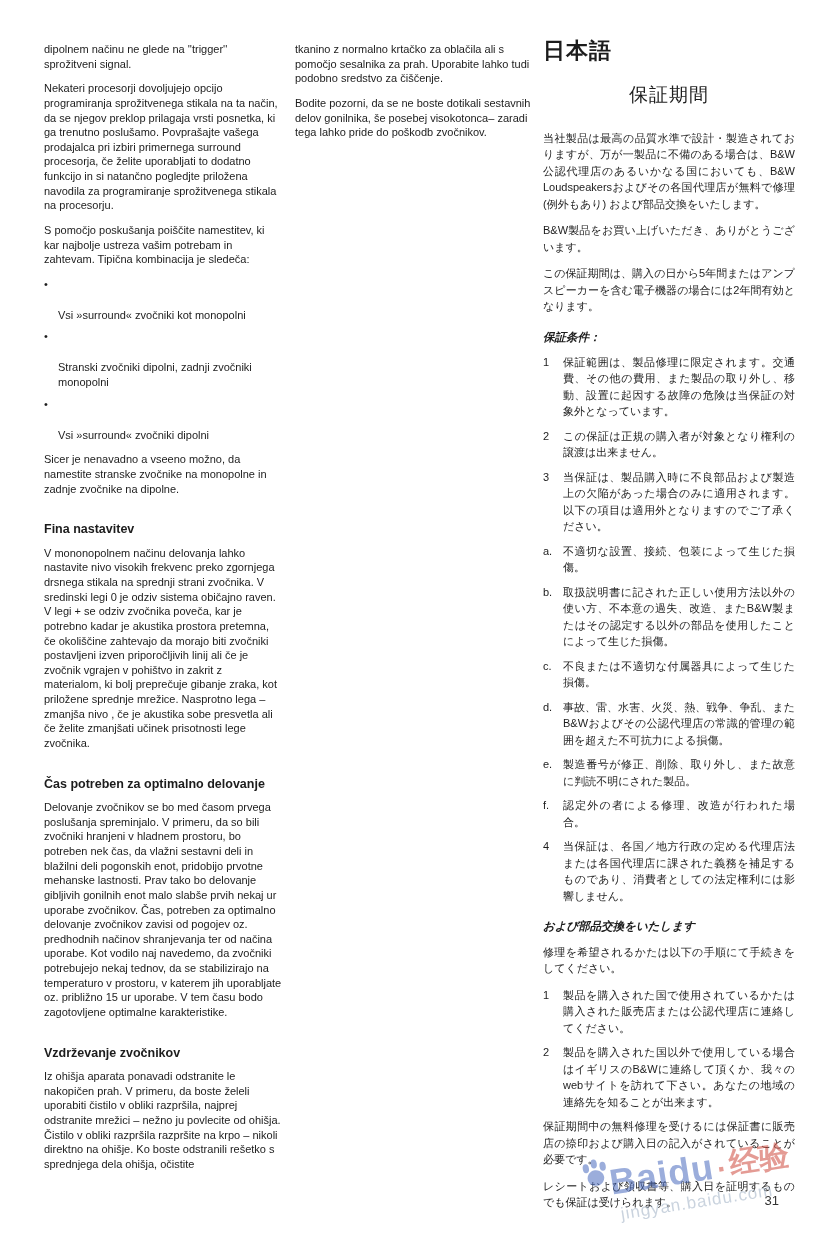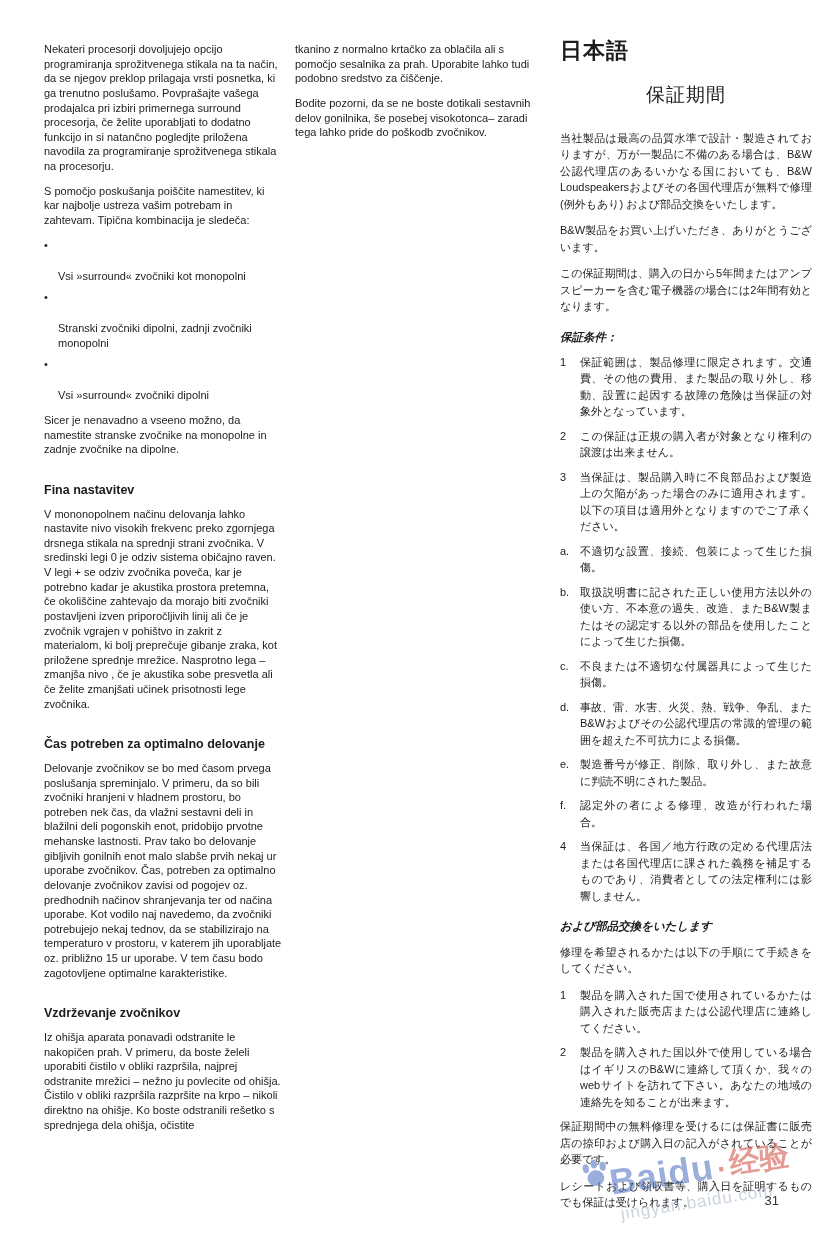--- a/index.html
+++ b/index.html
@@ -12,21 +12,21 @@
     height: 1240px;
     background: #ffffff;
     color: #1c1c1c;
     overflow: hidden;
     margin: 0 auto;
   }
 
   .col { position: absolute; top: 42px; }
   .col-1 { left: 44px;  width: 238px; }
   .col-2 { left: 295px; width: 238px; }
-  .col-3 { left: 560px; width: 252px; top: 34px; }
+  .col-3 { left: 543px; width: 252px; top: 34px; }
 
   
   .sl p {
     font-size: 11px;
     line-height: 1.33;
     margin-bottom: 10px;
     color: #1c1c1c;
   }
   .sl-heading {
     font-size: 12.5px;
@@ -117,20 +117,21 @@
     font-size: 13px;
     color: #333333;
   }
 </style>
 </head>
 <body>
 
 <div class="page">
 
   <div class="col col-1 sl">
+    <p>dipolnem načinu ne glede na ''trigger'' sprožitveni signal.</p>
     <p>Nekateri procesorji dovoljujejo opcijo programiranja sprožitvenega stikala na ta način, da se njegov preklop prilagaja vrsti posnetka, ki ga trenutno poslušamo. Povprašajte vašega prodajalca pri izbiri primernega surround procesorja, če želite uporabljati to dodatno funkcijo in si natančno pogledjte priložena navodila za programiranje sprožitvenega stikala na procesorju.</p>
     <p>S pomočjo poskušanja poiščite namestitev, ki kar najbolje ustreza vašim potrebam in zahtevam. Tipična kombinacija je sledeča:</p>
 
     <ul class="bullet-list">
       <li class="bullet-item">
         <span class="bullet-marker">•</span>
         <span class="bullet-text">Vsi »surround« zvočniki kot monopolni</span>
       </li>
       <li class="bullet-item">
         <span class="bullet-marker">•</span>

